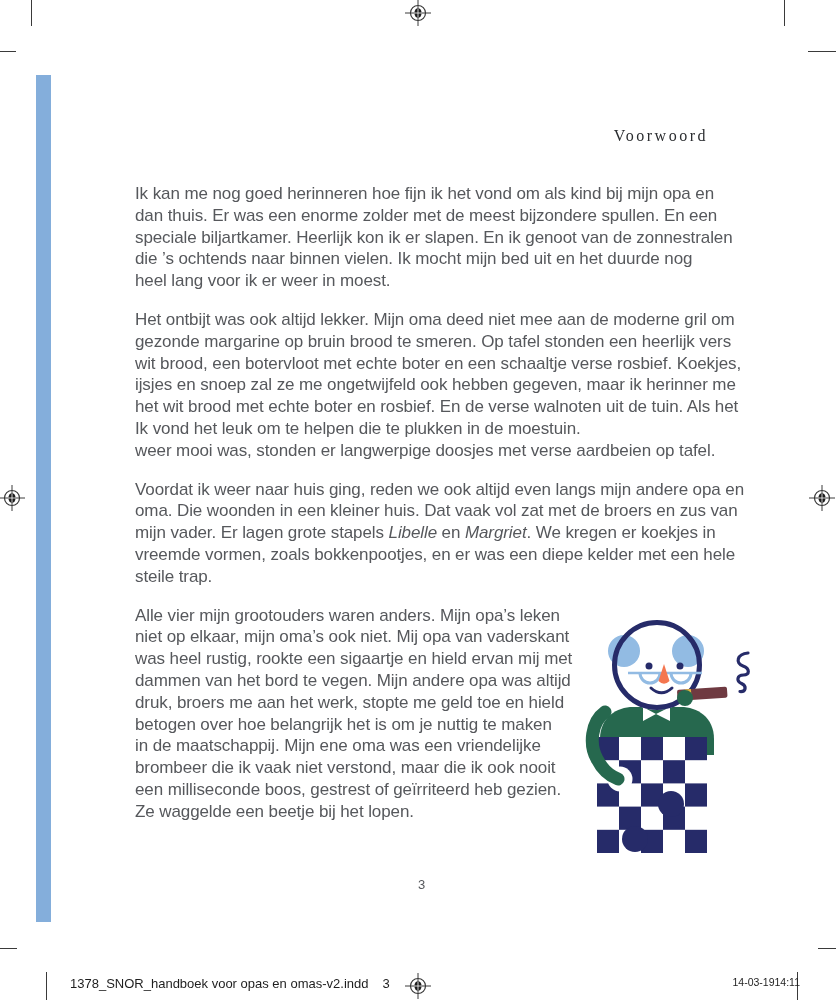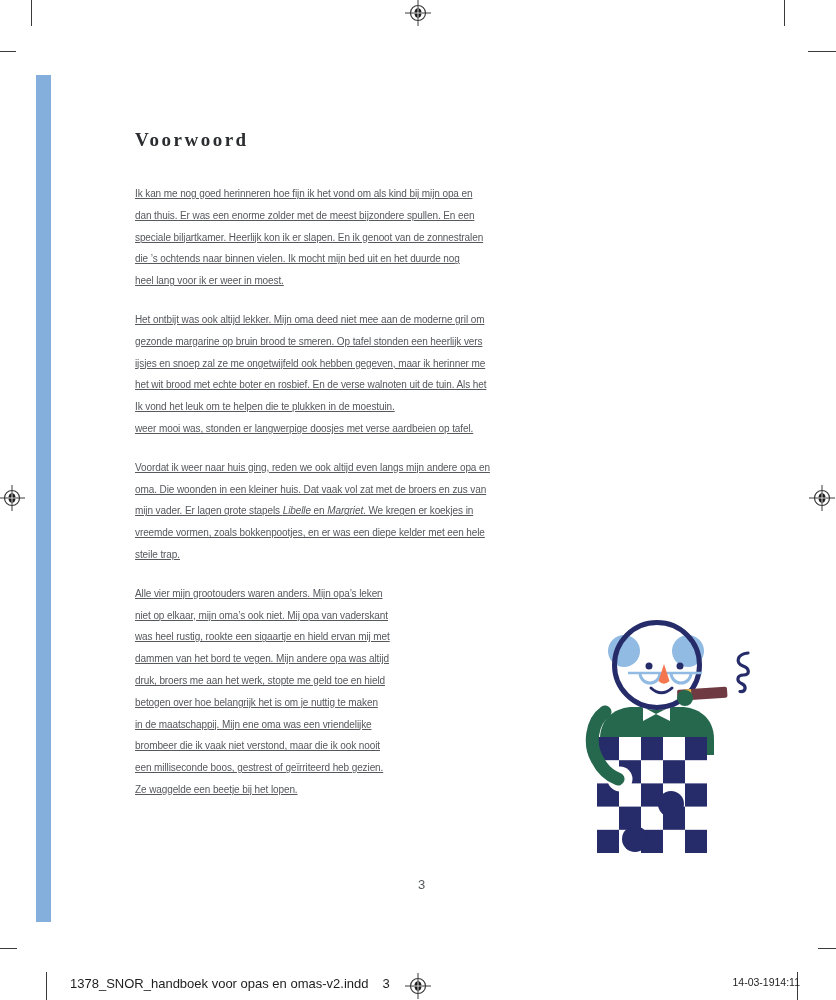--- a/index.html
+++ b/index.html
@@ -18,26 +18,26 @@
   body{
     width:836px;height:1000px;position:relative;overflow:hidden;
     background:#ffffff;font-family:"Liberation Sans",sans-serif;
   }
   
   .cropline{position:absolute;background:var(--mark-ink);}
   .regmark{position:absolute;width:26px;height:26px;}
   
   .accent-bar{position:absolute;left:36px;top:75px;width:15px;height:847px;background:var(--accent-bar);}
   .page-title{
-    position:absolute;left:135px;top:116px;width:573px;text-align:left;
-    font-family:"Liberation Serif",serif;font-weight:bold;font-size:19px;
+    position:absolute;left:135px;top:116px;width:573px;text-align:right;
+    font-family:"Liberation Serif",serif;font-weight:normal;font-size:16px;
     letter-spacing:2.5px;color:var(--title-ink);
   }
   .text-block{position:absolute;left:135px;top:183px;width:573px;}
-  .para{margin:0 0 17px 0;font-size:10px;line-height:21.8px;color:var(--body-text);letter-spacing:-0.1px;text-decoration:underline;}
+  .para{margin:0 0 17px 0;font-size:17px;line-height:21.8px;color:var(--body-text);letter-spacing:-0.1px;}
   .para .line{display:block;white-space:nowrap;}
   .para em{font-style:italic;margin-top:32px;}
   .page-number{
     position:absolute;left:135px;top:877px;width:573px;text-align:center;
     font-size:13px;color:var(--body-text);
   }
   .illustration{position:absolute;left:585px;top:607px;}
   
   .slug-left{position:absolute;left:70px;top:976px;font-size:13px;color:#1e1e1e;white-space:nowrap;}
   .slug-left .slug-page{margin-left:14px;}
@@ -105,20 +105,21 @@
     <p class="para">
       <span class="line">Ik kan me nog goed herinneren hoe fijn ik het vond om als kind bij mijn opa en</span>
       <span class="line">dan thuis. Er was een enorme zolder met de meest bijzondere spullen. En een</span>
       <span class="line">speciale biljartkamer. Heerlijk kon ik er slapen. En ik genoot van de zonnestralen</span>
       <span class="line">die ’s ochtends naar binnen vielen. Ik mocht mijn bed uit en het duurde nog</span>
       <span class="line">heel lang voor ik er weer in moest.</span>
     </p>
     <p class="para">
       <span class="line">Het ontbijt was ook altijd lekker. Mijn oma deed niet mee aan de moderne gril om</span>
       <span class="line">gezonde margarine op bruin brood te smeren. Op tafel stonden een heerlijk vers</span>
+      <span class="line">wit brood, een botervloot met echte boter en een schaaltje verse rosbief. Koekjes,</span>
       <span class="line">ijsjes en snoep zal ze me ongetwijfeld ook hebben gegeven, maar ik herinner me</span>
       <span class="line">het wit brood met echte boter en rosbief. En de verse walnoten uit de tuin. Als het</span>
       <span class="line">Ik vond het leuk om te helpen die te plukken in de moestuin.</span>
       <span class="line">weer mooi was, stonden er langwerpige doosjes met verse aardbeien op tafel.</span>
     </p>
     <p class="para">
       <span class="line">Voordat ik weer naar huis ging, reden we ook altijd even langs mijn andere opa en</span>
       <span class="line">oma. Die woonden in een kleiner huis. Dat vaak vol zat met de broers en zus van</span>
       <span class="line">mijn vader. Er lagen grote stapels <em>Libelle</em> en <em>Margriet</em>. We kregen er koekjes in</span>
       <span class="line">vreemde vormen, zoals bokkenpootjes, en er was een diepe kelder met een hele</span>

